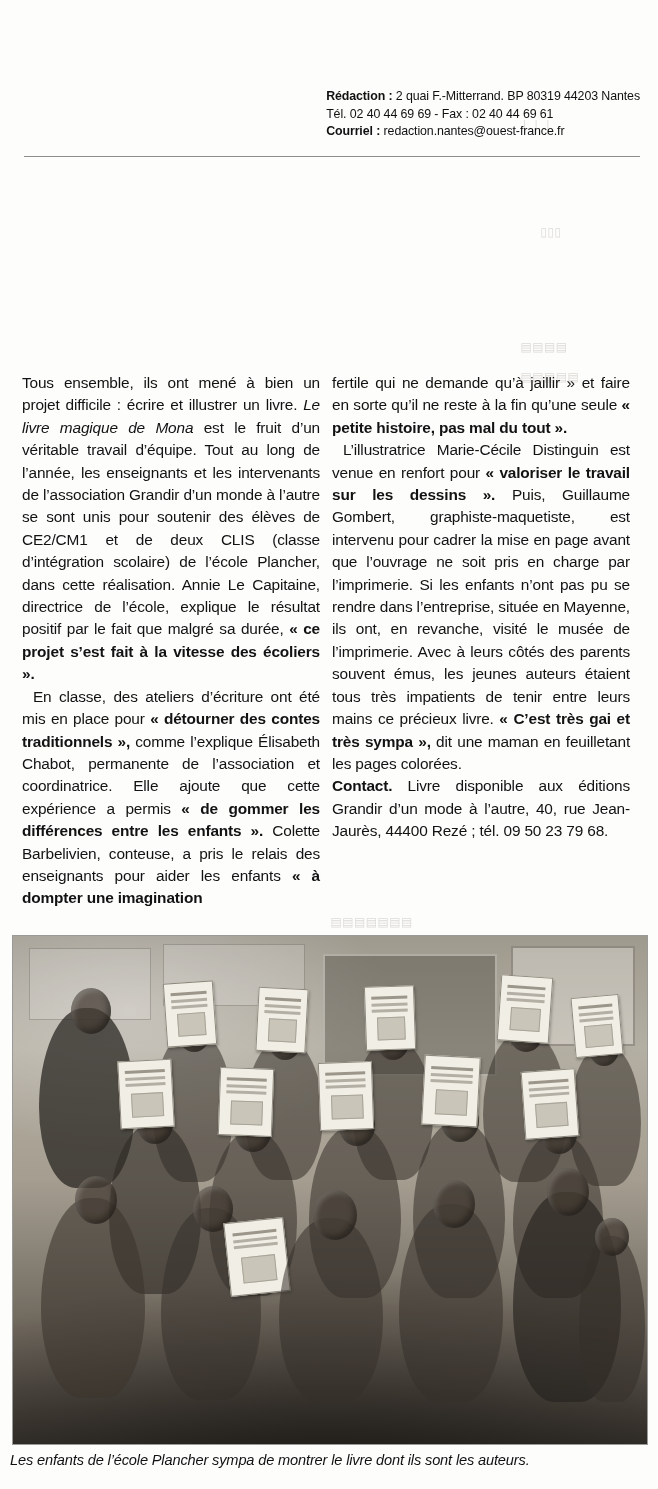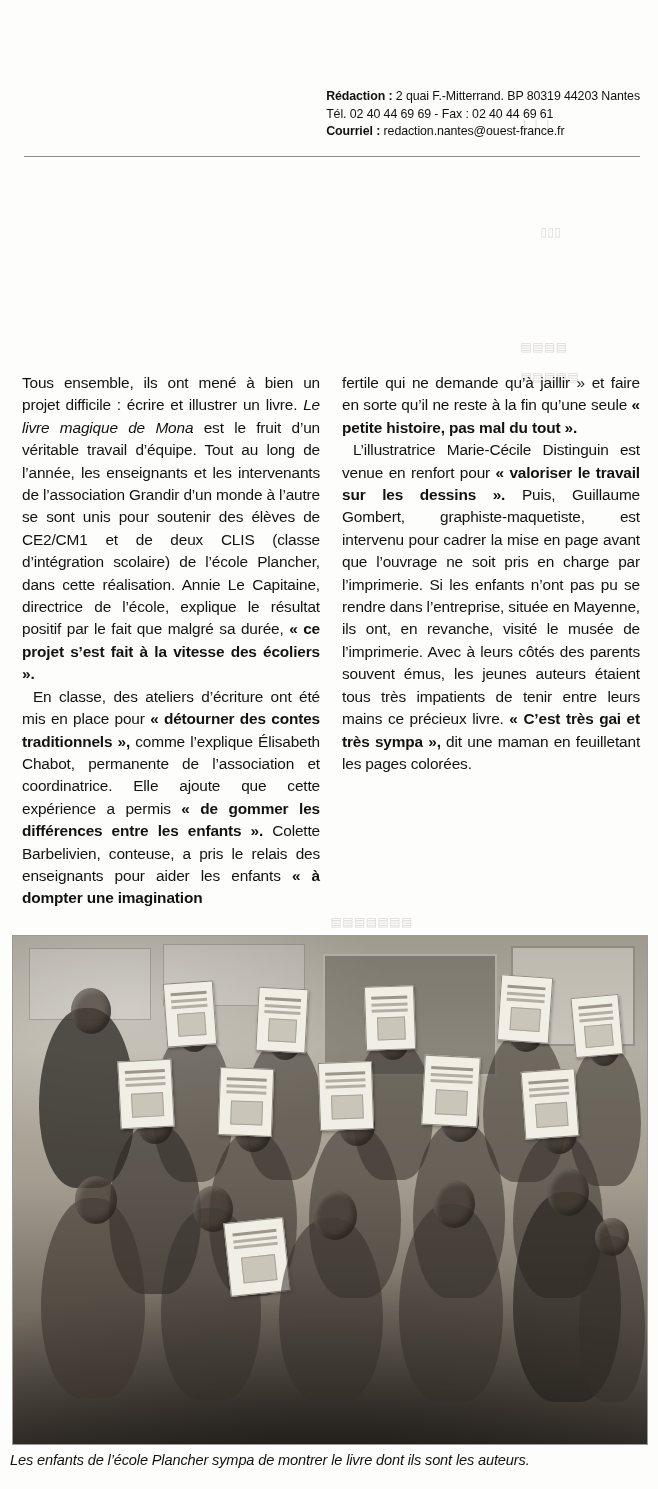--- a/index.html
+++ b/index.html
@@ -75,21 +75,21 @@
     color: #3b3b3b;
     letter-spacing: -0.1px;
   }
   
   .columns {
     position: absolute;
     left: 22px;
     top: 372px;
     width: 618px;
     display: flex;
-    gap: 22px;
+    gap: 12px;
   }
   .col {
     width: 298px;
     font-size: 15.4px;
     line-height: 22.4px;
     color: #121212;
     text-align: justify;
     letter-spacing: -0.15px;
   }
   .col p { margin: 0; }
@@ -226,20 +226,23 @@
       </p>
     </div>
 
     <div class="col">
       <p>
         <span>fertile qui ne demande qu’à jaillir » et faire en sorte qu’il ne reste à la fin qu’une seule </span><b>« petite histoire, pas mal du tout ».</b>
       </p>
       <p class="indent">
         <span>L’illustratrice Marie-Cécile Distinguin est venue en renfort pour </span><b>« valoriser le travail sur les dessins ».</b><span> Puis, Guillaume Gombert, graphiste-maquetiste, est intervenu pour cadrer la mise en page avant que l’ouvrage ne soit pris en charge par l’imprimerie. Si les enfants n’ont pas pu se rendre dans l’entreprise, située en Mayenne, ils ont, en revanche, visité le musée de l’imprimerie. Avec à leurs côtés des parents souvent émus, les jeunes auteurs étaient tous très impatients de tenir entre leurs mains ce précieux livre. </span><b>« C’est très gai et très sympa »,</b><span> dit une maman en feuilletant les pages colorées.</span>
       </p>
+      <p class="contact">
+        <b>Contact.</b><span> Livre disponible aux éditions Grandir d’un mode à l’autre, 40, rue Jean-Jaurès, 44400 Rezé ; tél. 09 50 23 79 68.</span>
+      </p>
     </div>
   </div>
 
   <div class="photo-wrap">
     <div class="photo">
       <div class="door"></div>
       <div class="win"></div>
       <div class="wall-panel" style="left:16px; top:12px; width:120px; height:70px;"></div>
       <div class="wall-panel" style="left:150px; top:8px; width:140px; height:60px;"></div>
 

